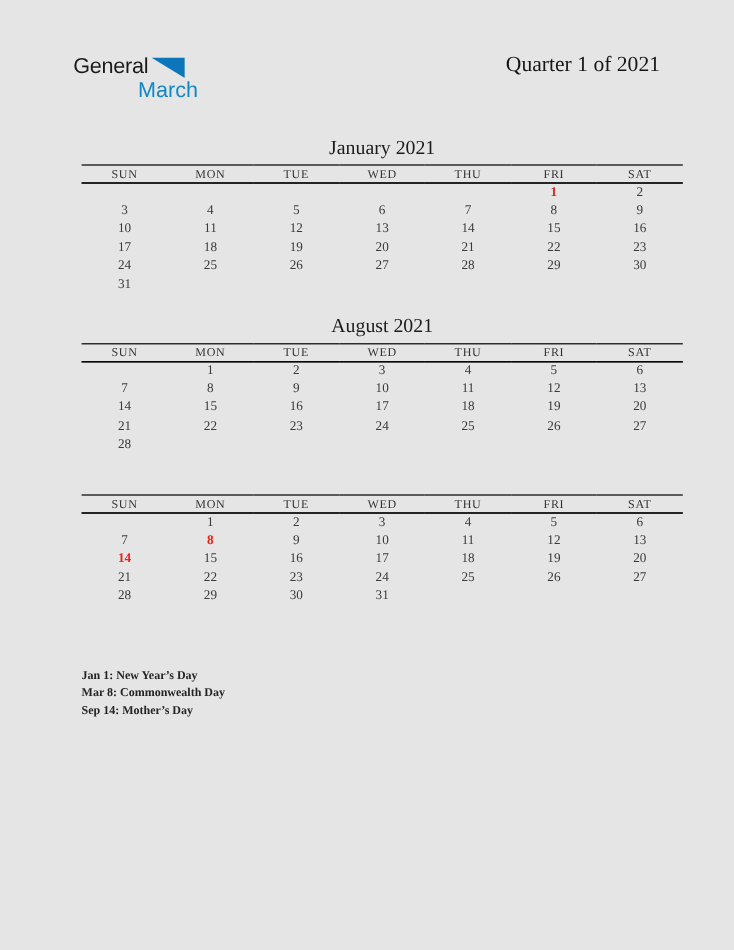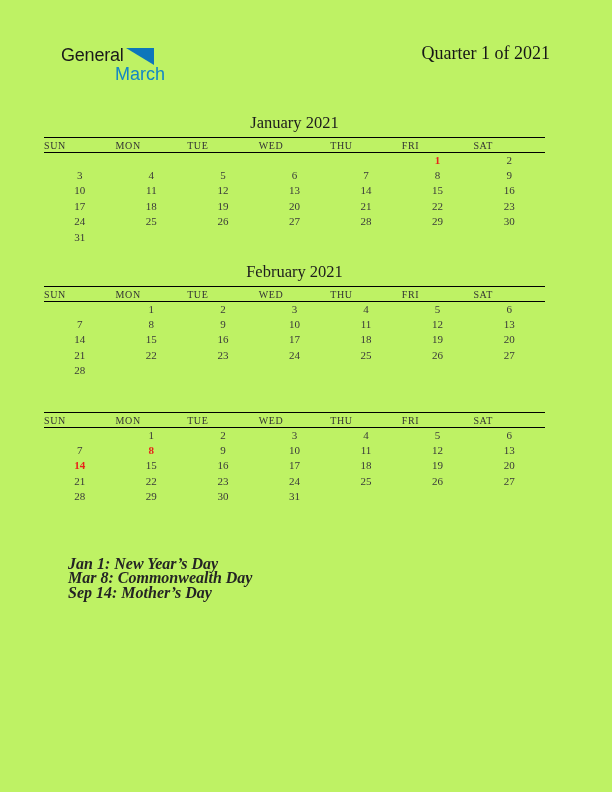--- a/index.html
+++ b/index.html
@@ -1,21 +1,21 @@
 <!DOCTYPE html>
 <html style="--date-text: #3a3a3a; --holiday-red: #e8231a; --rule: #000000; --logo-general: #1a1a1a; --logo-blue: #1287c6;"><head>
 <meta charset="utf-8">
 <style>
   * { box-sizing: border-box; }
   html, body { margin: 0; padding: 0; background: #ffffff; }
   .page {
     position: relative;
     width: 612px;
     height: 792px;
-    background: #bef264;
+    background: #e5e5e5;
     overflow: hidden;
     font-family: "Liberation Serif", serif;
   }
 
   
   .logo {
     position: absolute;
     left: 61px;
     top: 47px;
     font-family: "Liberation Sans", sans-serif;
@@ -44,21 +44,21 @@
     right: 62px;
     text-align: right;
     font-size: 18px;
     line-height: 28px;
     color: #161616;
   }
 
   
   .months {
     position: absolute;
-    left: 44px;
+    left: 68px;
     top: 0;
     width: 501px;
     height: 560px;
   }
   .month { position: absolute; left: 0; right: 0; }
   .month:nth-child(1) { top: 114px; }
   .month:nth-child(2) { top: 263px; }
   .month:nth-child(3) { top: 412px; }
   .month-title {
     text-align: center;
@@ -75,46 +75,45 @@
   table.cal thead tr {
     border-top: 1.2px solid var(--rule, #000);
     border-bottom: 1.2px solid var(--rule, #000);
   }
   table.cal th {
     height: 15px;
     padding: 0;
     font-weight: normal;
     font-size: 10px;
     letter-spacing: 0.6px;
-    text-align: left;
+    text-align: center;
     color: #333333;
   }
   table.cal td {
     height: 15.4px;
     padding: 0;
     font-size: 11px;
     line-height: 1;
     text-align: center;
     color: var(--date-text, #3a3a3a);
   }
   table.cal td.holiday {
     color: var(--holiday-red, #e8231a);
     font-weight: bold;
   }
 
   
   .holidays {
     position: absolute;
     left: 68px;
     top: 557px;
-    font-size: 16px;
+    font-size: 10px;
     line-height: 14.4px;
     font-weight: 600;
     color: #242424;
-    font-style: italic;
   }
 </style>
 </head>
 <body>
 
 <div class="page">
 
   <div class="logo">
     <div class="logo-row">
       <span class="logo-general">General</span>
@@ -198,21 +197,21 @@
               <td></td>
               <td></td>
               <td></td>
               <td></td>
               <td></td>
             </tr>
           </tbody>
         </table>
       </div>
       <div class="month">
-        <div class="month-title">February 2021</div>
+        <div class="month-title">August 2021</div>
         <table class="cal">
           <thead>
             <tr>
               <th>SUN</th>
               <th>MON</th>
               <th>TUE</th>
               <th>WED</th>
               <th>THU</th>
               <th>FRI</th>
               <th>SAT</th>

